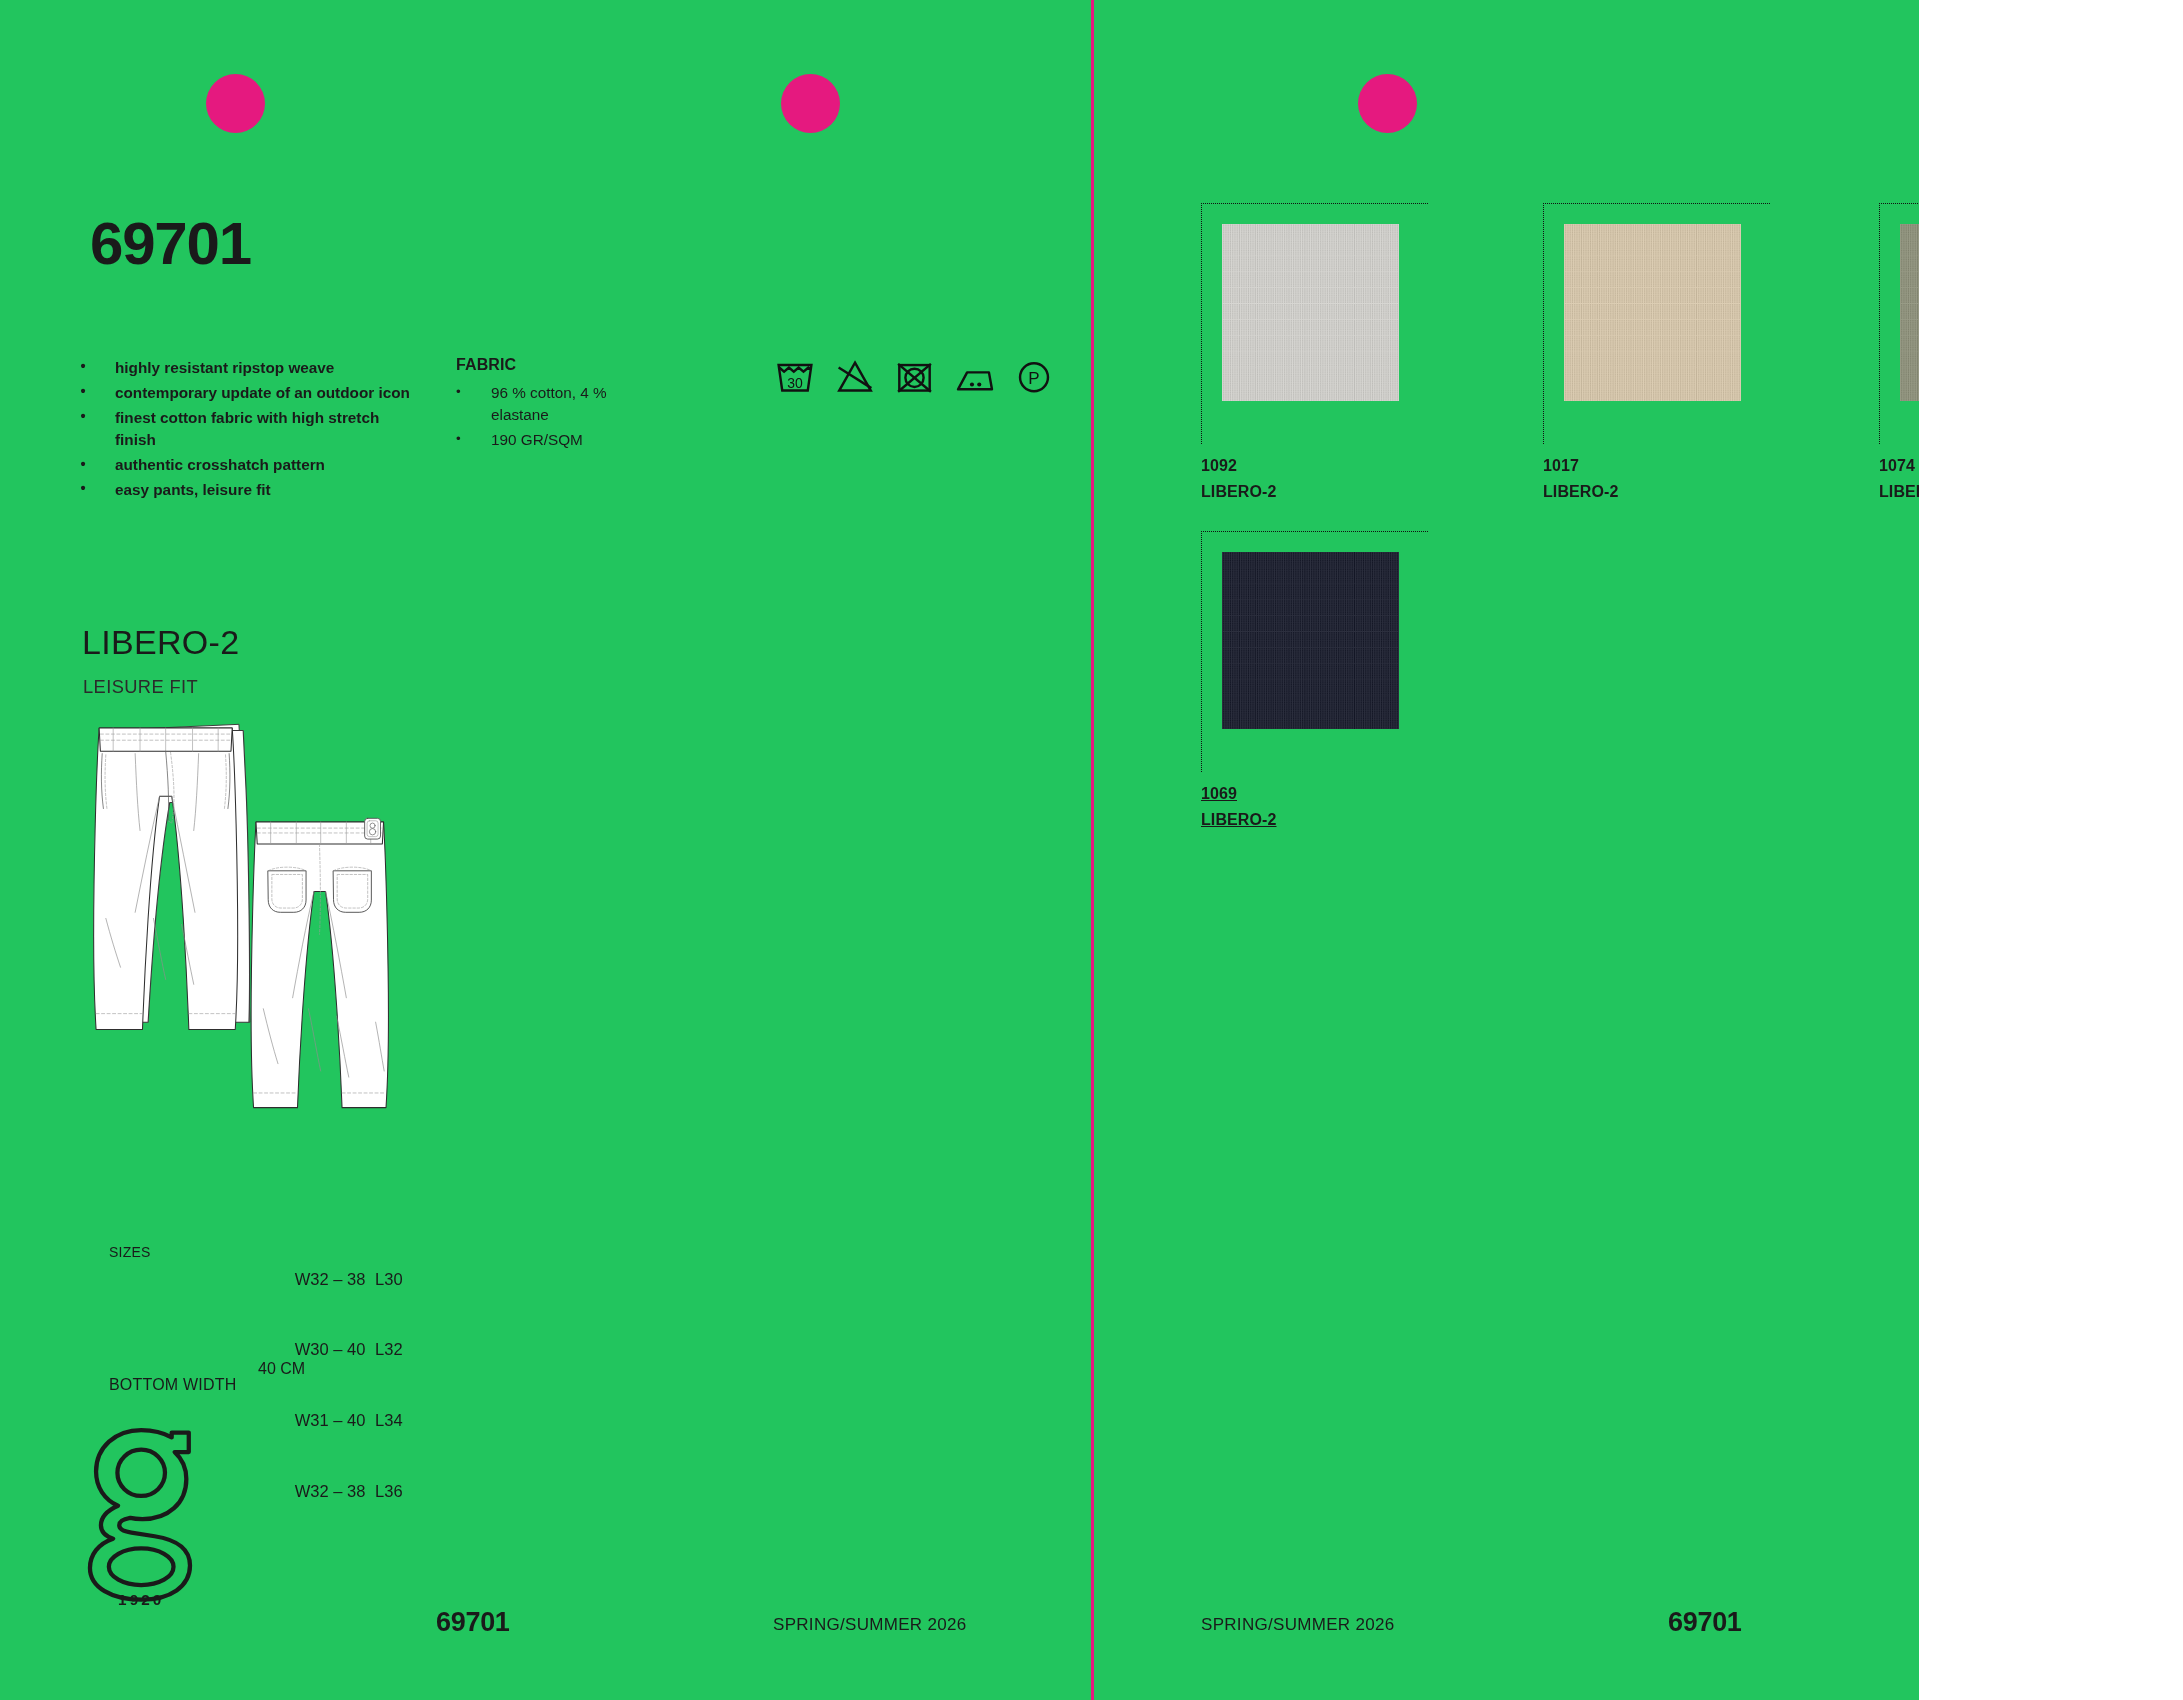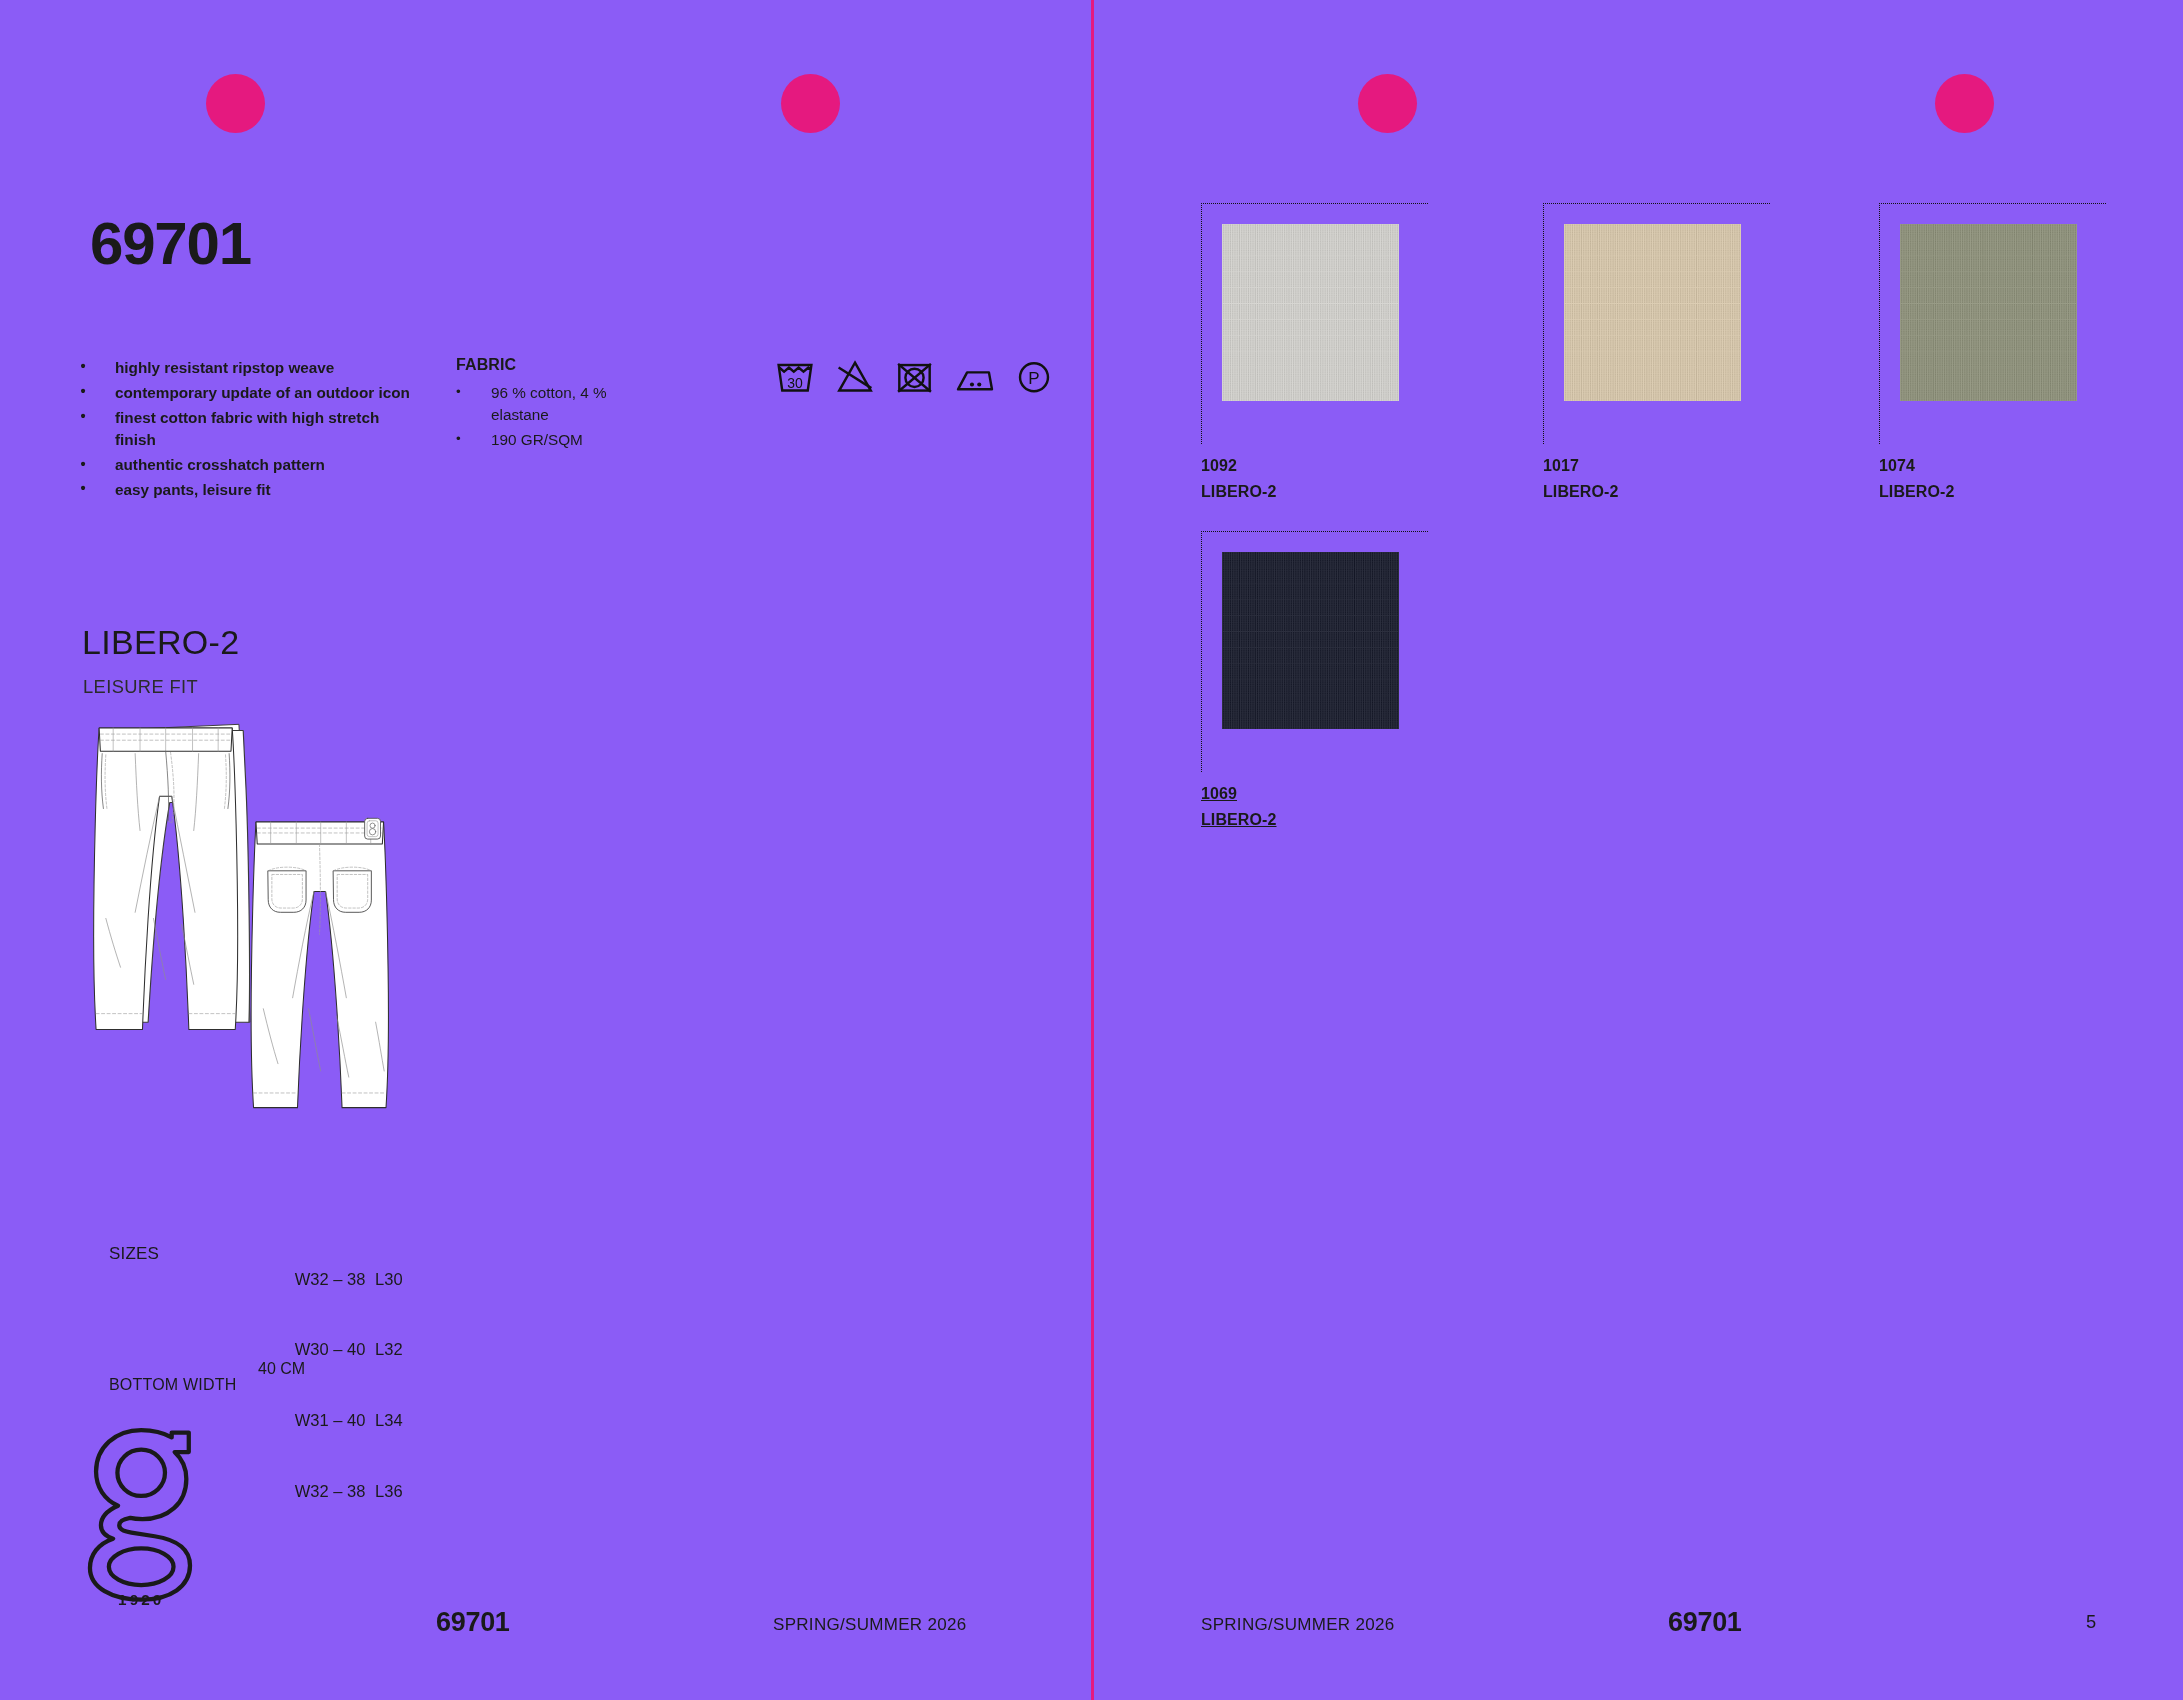--- a/index.html
+++ b/index.html
@@ -7,23 +7,23 @@
     padding: 0;
     background: #ffffff;
   }
   body {
     font-family: "Liberation Sans", sans-serif;
     color: #1a1a1a;
   }
 
   #page {
     position: relative;
-    width: 2183px;
+    width: 1919px;
     height: 1701px;
-    background: #8b5cf6;
+    background: #22c55e;
     overflow: hidden;
   }
 
   
   .spine {
     position: absolute;
     left: 1091px;
     top: 0;
     width: 3.1px;
     height: 1701px;
@@ -170,21 +170,21 @@
   .sizes {
     position: absolute;
     left: 109px;
     top: 1244px;
     width: 317px;
   }
   .sizes-label {
     position: absolute;
     left: 0;
     top: 0;
-    font-size: 17px;
+    font-size: 14px;
     font-weight: 500;
     letter-spacing: 0.2px;
   }
   .sizes-values {
     position: absolute;
     left: 149px;
     top: 0;
   }
   .size-row {
     font-size: 16.5px;

